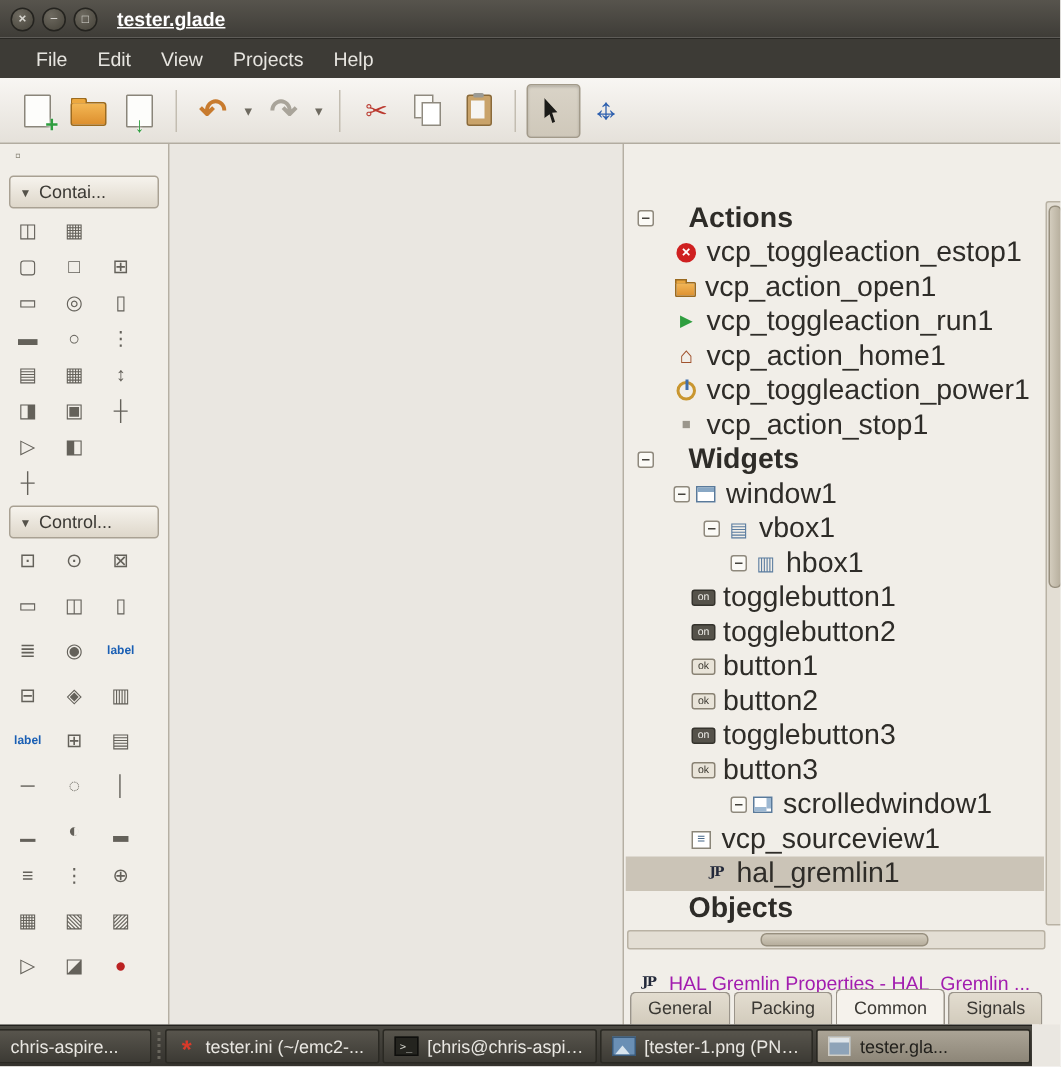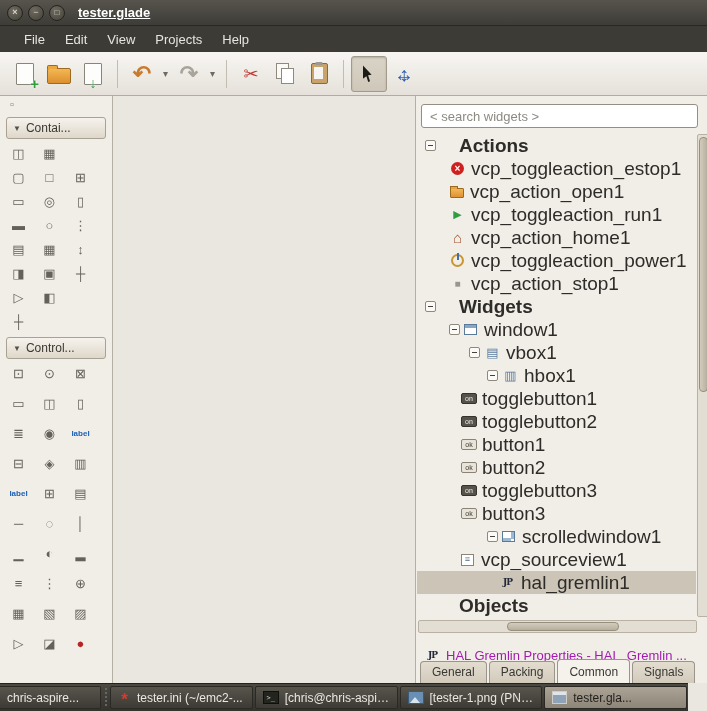--- a/index.html
+++ b/index.html
@@ -105,21 +105,21 @@
     border-left:1px solid #b5afa3;box-sizing:border-box;}
   .search{position:absolute;left:5px;top:8px;width:277px;height:24px;background:#ffffff;
     border:1px solid #958f83;border-radius:3px;box-sizing:border-box;display:flex;align-items:center;
     padding:0 8px;color:#8d8a82;font-size:13px;}
   .tree{position:absolute;left:1px;top:38px;width:279px;height:483px;overflow:hidden;background:#f1eee8;}
   .trow{display:flex;align-items:center;height:23px;font-size:19px;color:#2e2c28;white-space:nowrap;}
   .hdr{font-weight:bold;padding-left:8px;}
   .hdr .tlabel{margin-left:19px;}
   .objects-row{padding-left:42px;}
   .lvl1{padding-left:32px;} .lvl2{padding-left:52px;} .lvl3{padding-left:70px;}
-  .lvl4{padding-left:44px;} .lvlg{padding-left:82px;}
+  .lvl4{padding-left:44px;} .lvlg{padding-left:52px;}
   .sel{background:#cbc4b7;}
   .exp{width:11px;height:11px;border:1px solid #8f897d;background:#fbfaf6;border-radius:2px;
     display:inline-flex;align-items:center;justify-content:center;margin-right:4px;flex:none;box-sizing:border-box;}
   .exp::before{content:"";width:5px;height:1px;background:#45423c;}
   
   .ic{width:17px;height:15px;display:inline-flex;align-items:center;justify-content:center;
     margin-right:5px;flex:none;font-size:12px;line-height:1;box-sizing:border-box;}
   .ic-estop{background:#cf2020;border-radius:50%;width:13px;height:13px;margin:0 7px 0 2px;}
   .ic-estop::before{content:"×";color:#fff;font-size:10px;font-weight:bold;}
   .ic-open{position:relative;width:14px;height:10px;background:linear-gradient(#f2b657,#de9232);
@@ -318,21 +318,20 @@
         <span class="pic">▧</span>
         <span class="pic">▨</span>
         <span class="pic">▷</span>
         <span class="pic">◪</span>
         <span class="pic" style="color: rgb(187, 34, 34);">●</span>
       </div>
   </div>
 
 
   <div class="rightpanel">
-    <div class="search">&lt; search widgets &gt;</div>
 
     <div class="tree">
       <div class="trow hdr">
         <span class="exp"></span>
         <span class="tlabel">Actions</span>
       </div>
       <div class="trow lvl1">
         <span class="ic ic-estop"></span>
         <span>vcp_toggleaction_estop1</span>
       </div>

